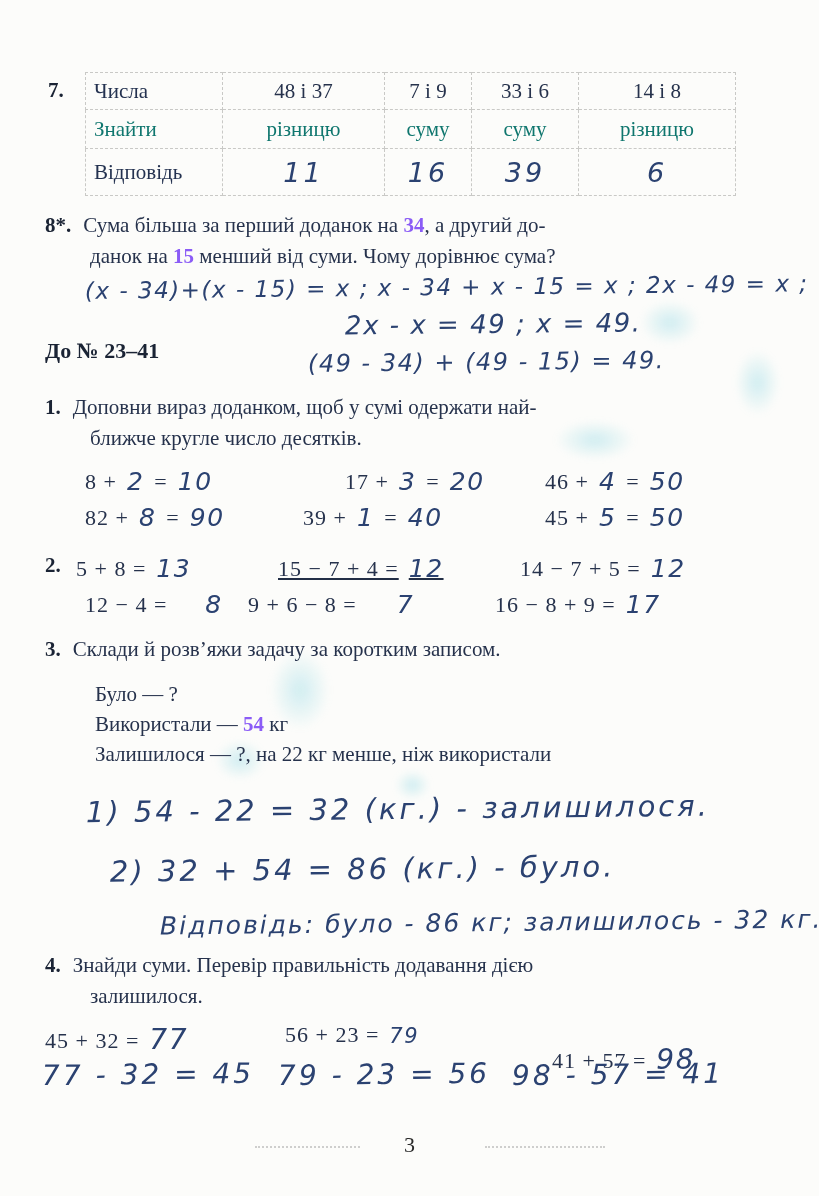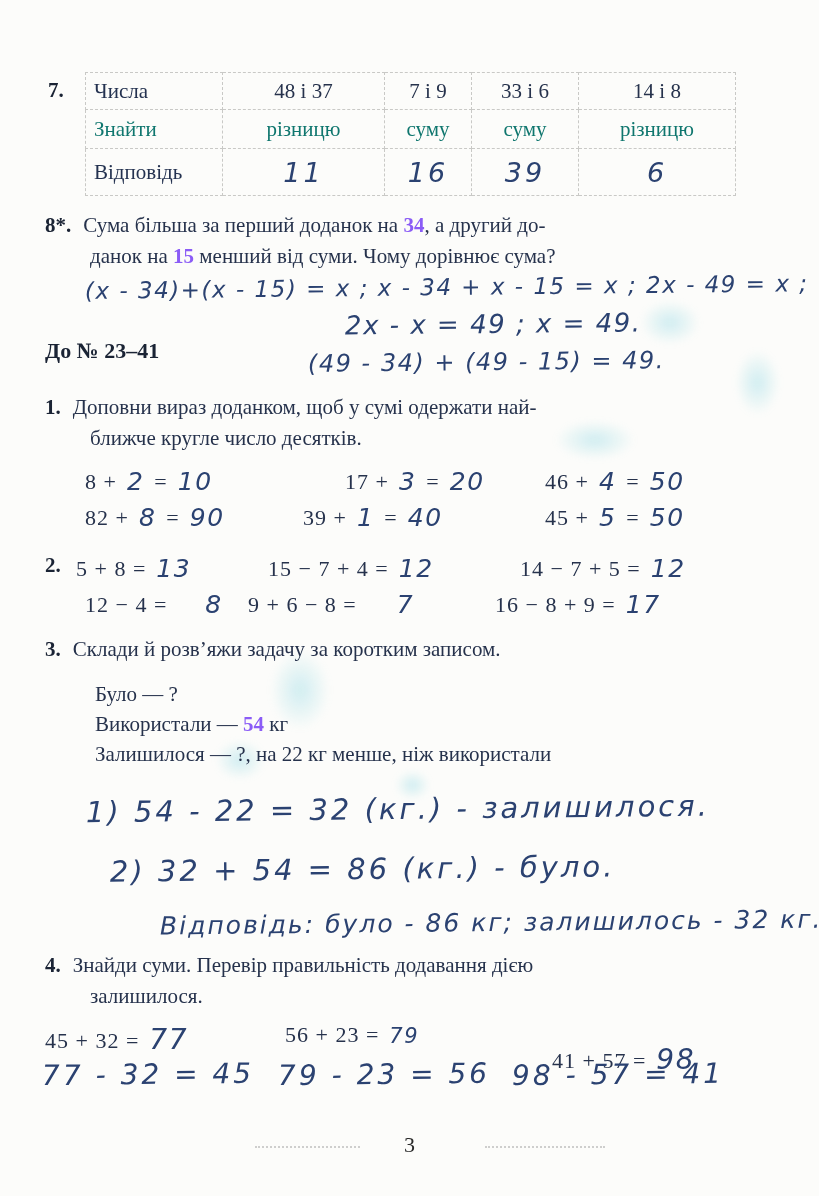--- a/index.html
+++ b/index.html
@@ -107,21 +107,21 @@
 
 <div class="cell" style="left:85px;top:466px;"><span class="pr">8 +</span><span class="hw a">2</span><span class="pr">=</span><span class="hw a">10</span></div>
 <div class="cell" style="left:303px;top:466px;margin-left:42px;"><span class="pr">17 +</span><span class="hw a">3</span><span class="pr">=</span><span class="hw a">20</span></div>
 <div class="cell" style="left:545px;top:466px;"><span class="pr">46 +</span><span class="hw a">4</span><span class="pr">=</span><span class="hw a">50</span></div>
 <div class="cell" style="left:85px;top:502px;"><span class="pr">82 +</span><span class="hw a">8</span><span class="pr">=</span><span class="hw a">90</span></div>
 <div class="cell" style="left:303px;top:502px;"><span class="pr">39 +</span><span class="hw a">1</span><span class="pr">=</span><span class="hw a">40</span></div>
 <div class="cell" style="left:545px;top:502px;"><span class="pr">45 +</span><span class="hw a">5</span><span class="pr">=</span><span class="hw a">50</span></div>
 
 <b class="abs no" style="left:45px;top:553px;font-size:21px;">2.</b>
 <div class="cell" style="left:76px;top:553px;"><span class="pr">5 + 8 =</span><span class="hw a">13</span></div>
-<div class="cell" style="left:268px;top:553px;"><span class="pr">15 − 7 + 4 =</span><span class="hw a">12</span></div>
+<div class="cell" style="left:278px;top:553px;text-decoration:underline;"><span class="pr">15 − 7 + 4 =</span><span class="hw a">12</span></div>
 <div class="cell" style="left:520px;top:553px;"><span class="pr">14 − 7 + 5 =</span><span class="hw a">12</span></div>
 <div class="cell" style="left:85px;top:589px;"><span class="pr">12 − 4 =</span><span class="hw a" style="margin-left:38px;">8</span></div>
 <div class="cell" style="left:248px;top:589px;"><span class="pr">9 + 6 − 8 =</span><span class="hw a" style="margin-left:40px;">7</span></div>
 <div class="cell" style="left:495px;top:589px;"><span class="pr">16 − 8 + 9 =</span><span class="hw a">17</span></div>
 
 <p class="para" style="top:634px;">
   <b class="no">3.</b><span>Склади й розв’яжи задачу за коротким записом.</span>
 </p>
 <div class="rec" style="top:682px;">Було — ?</div>
 <div class="rec" style="top:712px;"><span>Використали — </span><b>54</b><span> кг</span></div>

